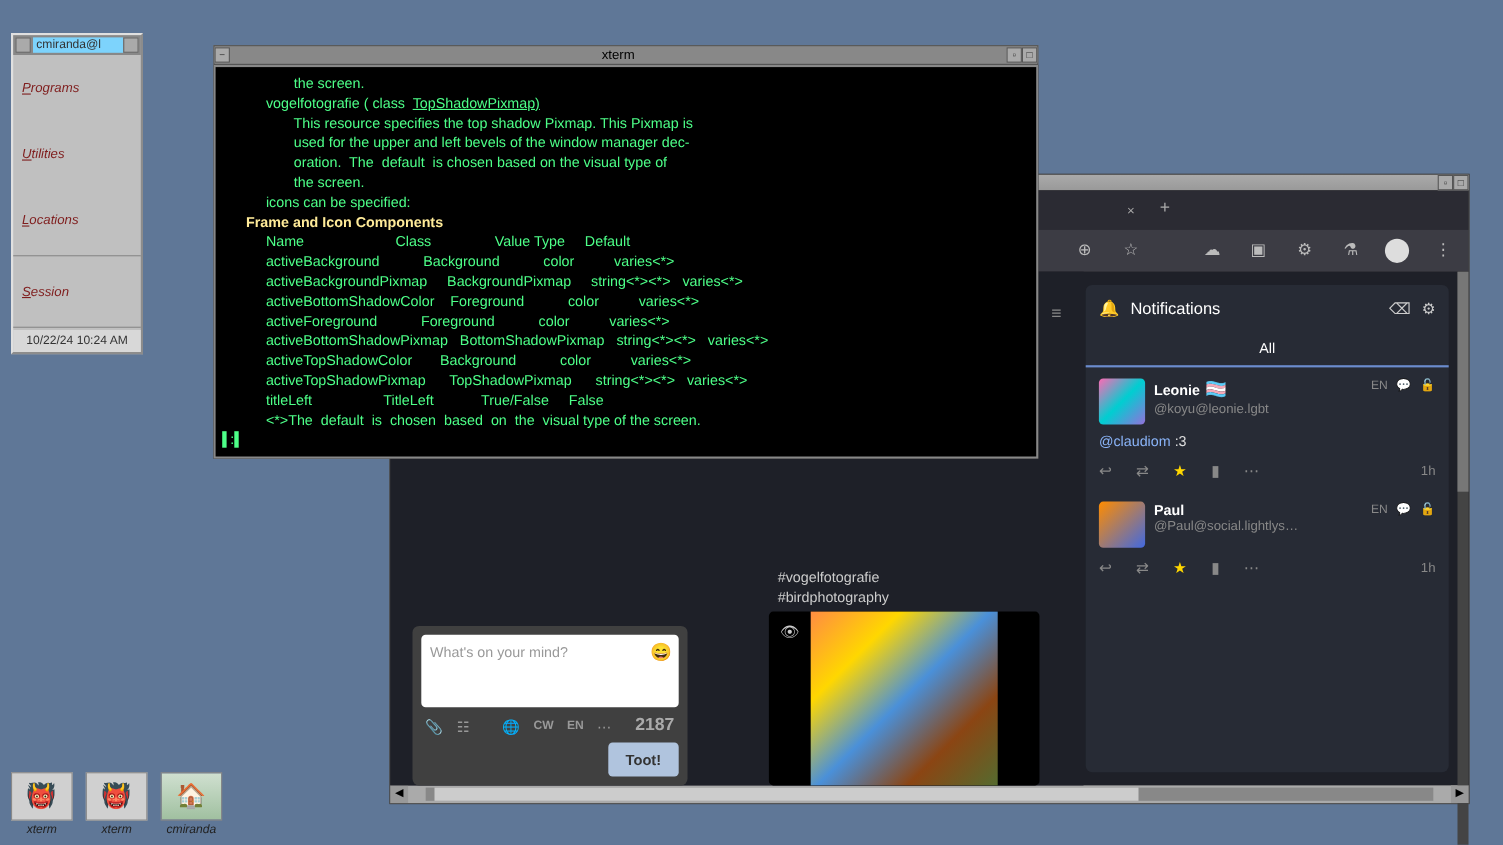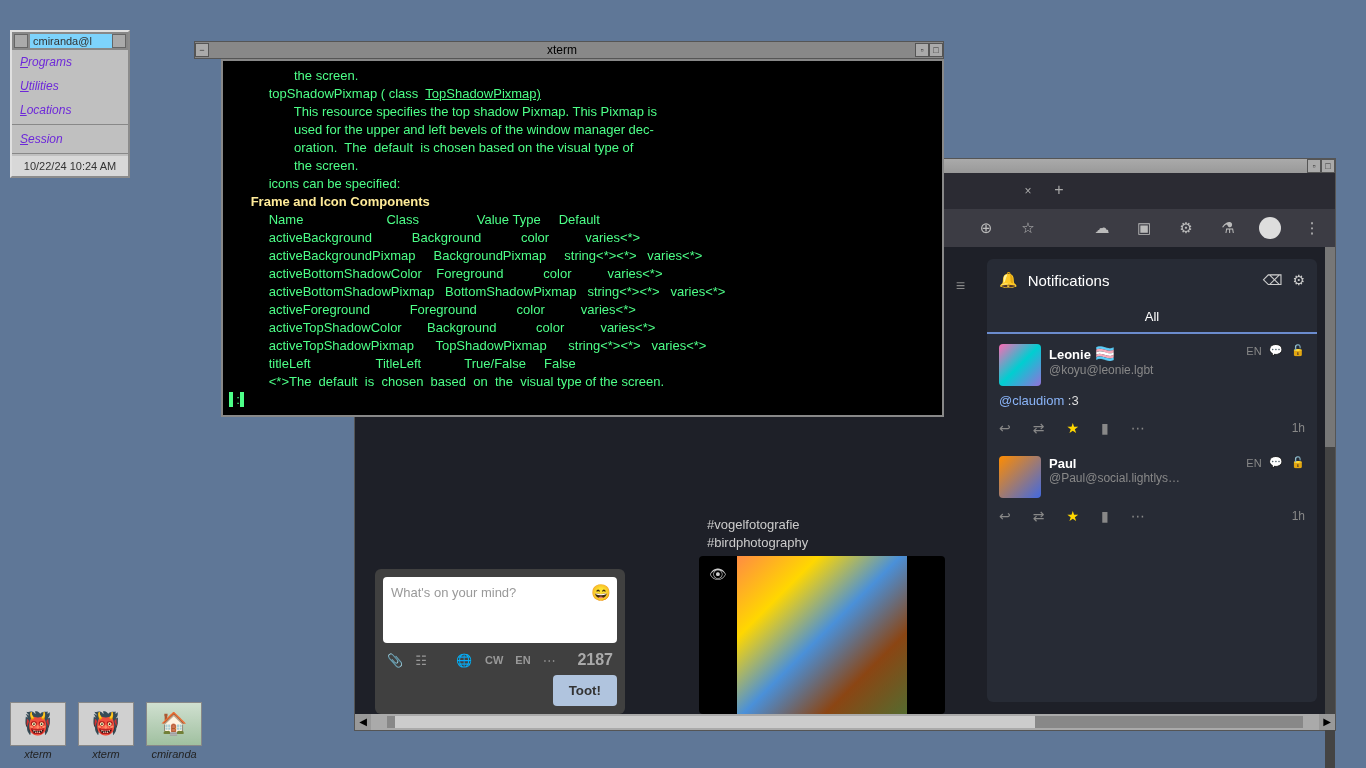--- a/index.html
+++ b/index.html
@@ -5,31 +5,31 @@
 * { margin: 0; padding: 0; box-sizing: border-box; font-family: sans-serif; }
 body { background: #5f7797; width: 1366px; height: 768px; position: relative; overflow: hidden; }
 
 
 .desktop-menu { position: absolute; top: 30px; left: 10px; width: 120px; background: #c0c0c0; border: 2px outset #e0e0e0; }
 .menu-titlebar { display: flex; background: #888; padding: 2px; }
 .menu-close { width: 14px; height: 14px; background: #aaa; border: 1px solid #666; margin-right: 2px; }
 .menu-title { flex: 1; background: #7dd3fc; color: #333; font-size: 11px; padding: 1px 3px; }
 .menu-max { width: 14px; height: 14px; background: #aaa; border: 1px solid #666; }
 .menu-items { padding: 0; }
-.menu-item { padding: 5px 8px; font-size: 12px; color: #6d28d9; cursor: pointer; font-style: italic; }
+.menu-item { padding: 23px 8px; font-size: 12px; color: #7f1d1d; cursor: pointer; font-style: italic; }
 .menu-item .underline { text-decoration: underline; }
 .menu-sep { border-top: 1px solid #888; margin: 2px 0; }
 .menu-time { padding: 4px 8px; font-size: 11px; color: #333; text-align: center; background: #d8d8d8; }
 
 
 .xterm-window { position: absolute; top: 41px; left: 194px; width: 750px; }
 .win-titlebar { background: #888; display: flex; align-items: center; border: 1px solid #555; }
 .win-btn { width: 14px; height: 14px; background: #aaa; border: 1px solid #555; font-size: 9px; text-align: center; line-height: 12px; color: #333; }
 .win-title { flex: 1; text-align: center; font-size: 12px; color: #000; padding: 1px; }
-.xterm-body { background: #000; padding: 6px; font-family: monospace; font-size: 13px; line-height: 18px; border: 2px solid #888; margin-left: 27px; }
+.xterm-body { background: #000; padding: 6px; font-family: monospace; font-size: 13px; line-height: 18px; border: 2px solid #888; }
 .xterm-line { color: #4dff88; white-space: pre; }
 .xterm-h { color: #ffeb99; font-weight: bold; }
 .xterm-u { text-decoration: underline; }
 .xterm-cursor { background: #4dff88; color: #000; }
 .xterm-prompt { color: #4dff88; }
 
 
 .browser-window { position: absolute; top: 158px; left: 354px; width: 982px; height: 573px; background: #333; border: 1px solid #555; }
 .browser-titlebar { display: flex; background: linear-gradient(#aaa,#999); height: 14px; }
 .browser-tabs { display: flex; background: #2b2b33; height: 36px; align-items: center; padding: 0 6px; }
@@ -250,35 +250,35 @@
 <div class="xterm-window">
   <div class="win-titlebar">
     <div class="win-btn">−</div>
     <div class="win-title">xterm</div>
     <div class="win-btn">▫</div>
     <div class="win-btn">□</div>
   </div>
   <div class="xterm-body">
     <div class="xterm-line">                  the screen.</div>
     <div class="xterm-line"></div>
-    <div class="xterm-line"><span>           topShadowPixmap ( class  </span><span class="xterm-u">TopShadowPixmap)</span></div>
+    <div class="xterm-line"><span>           vogelfotografie ( class  </span><span class="xterm-u">TopShadowPixmap)</span></div>
     <div class="xterm-line">                  This resource specifies the top shadow Pixmap. This Pixmap is</div>
     <div class="xterm-line">                  used for the upper and left bevels of the window manager dec-</div>
     <div class="xterm-line">                  oration.  The  default  is chosen based on the visual type of</div>
     <div class="xterm-line">                  the screen.</div>
     <div class="xterm-line"></div>
     <div class="xterm-line">           icons can be specified:</div>
     <div class="xterm-line"></div>
     <div class="xterm-line xterm-h">      Frame and Icon Components</div>
     <div class="xterm-line">           Name                       Class                Value Type     Default</div>
     <div class="xterm-line">           activeBackground           Background           color          varies&lt;*&gt;</div>
     <div class="xterm-line">           activeBackgroundPixmap     BackgroundPixmap     string&lt;*&gt;&lt;*&gt;   varies&lt;*&gt;</div>
     <div class="xterm-line">           activeBottomShadowColor    Foreground           color          varies&lt;*&gt;</div>
+    <div class="xterm-line">           activeForeground           Foreground           color          varies&lt;*&gt;</div>
     <div class="xterm-line">           activeBottomShadowPixmap   BottomShadowPixmap   string&lt;*&gt;&lt;*&gt;   varies&lt;*&gt;</div>
-    <div class="xterm-line">           activeForeground           Foreground           color          varies&lt;*&gt;</div>
     <div class="xterm-line">           activeTopShadowColor       Background           color          varies&lt;*&gt;</div>
     <div class="xterm-line">           activeTopShadowPixmap      TopShadowPixmap      string&lt;*&gt;&lt;*&gt;   varies&lt;*&gt;</div>
     <div class="xterm-line">           titleLeft                  TitleLeft            True/False     False</div>
     <div class="xterm-line"></div>
     <div class="xterm-line">           &lt;*&gt;The  default  is  chosen  based  on  the  visual type of the screen.</div>
     <div class="xterm-line"><span class="xterm-cursor"> </span> <span class="xterm-prompt">:</span><span class="xterm-cursor"> </span></div>
   </div>
 </div>
 
 <div class="desk-icon di1">

